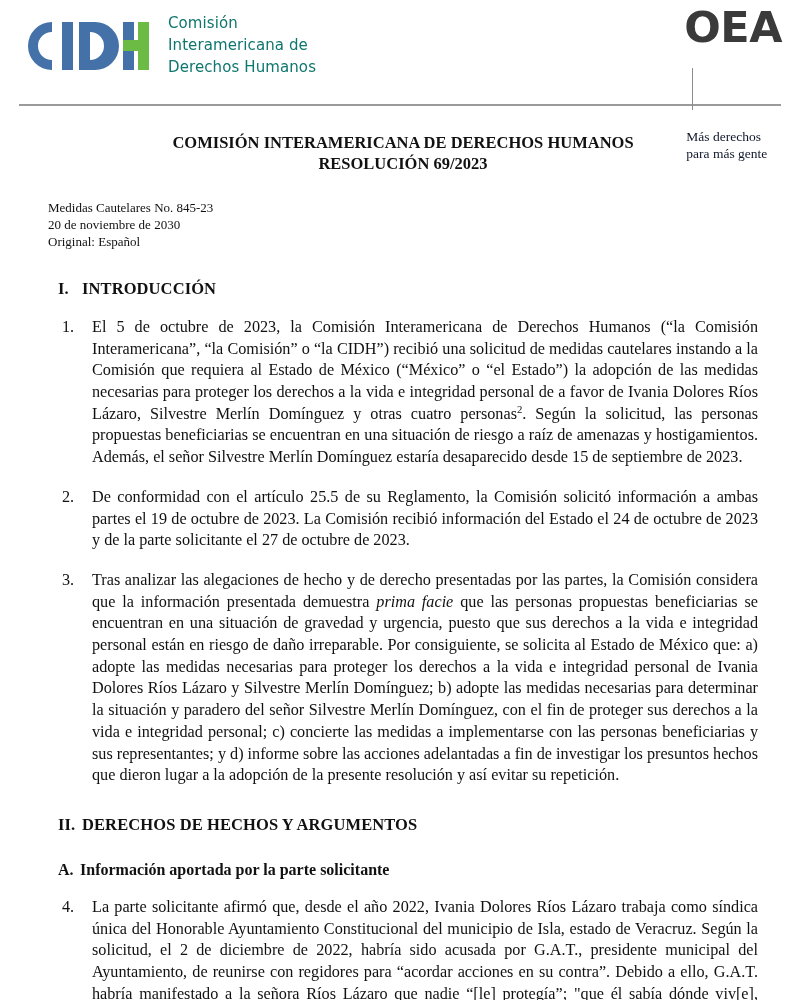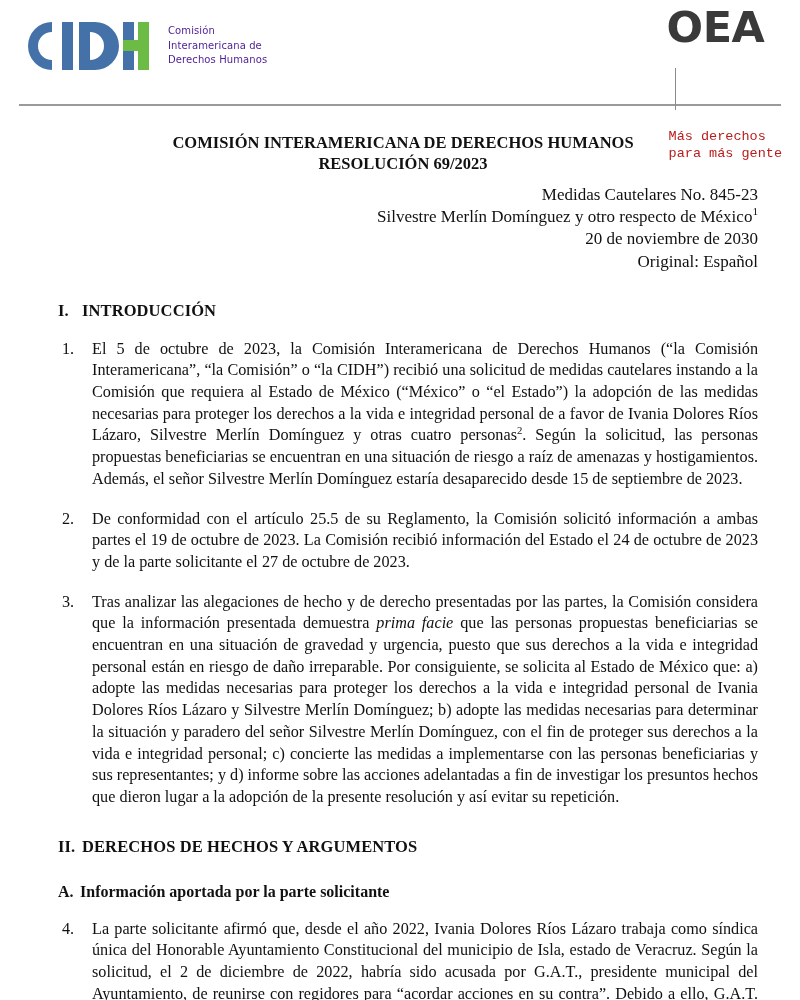--- a/index.html
+++ b/index.html
@@ -34,23 +34,23 @@
     gap: 14px;
   }
   .cidh-mark {
     display: flex;
     align-items: flex-start;
     height: 56px;
   }
   .cidh-mark svg { display: block; }
   .cidh-words {
     font-family: "DejaVu Sans", "Liberation Sans", sans-serif;
-    font-size: 10px;
+    font-size: 15px;
     line-height: 1.45;
-    color: #4c1d95;
+    color: #0f766e;
     letter-spacing: .1px;
     white-space: nowrap;
   }
 
   
   .oea-logo {
     display: flex;
     gap: 19px;
     flex-direction: column;
   }
@@ -64,24 +64,24 @@
     line-height: 1;
     margin-left: -2px;
   }
   .oea-divider {
     width: 1px;
     height: 42px;
     background: #8c8c8c;
     margin: 0 7px 0 6px;
   }
   .oea-tag {
-    font-family: Liberation Mono, monospace;
+    font-family: Liberation Serif, serif;
     font-size: 13.5px;
     line-height: 1.25;
-    color: #b91c1c;
+    color: #0f172a;
     white-space: nowrap;
   }
 
   .rule {
     width: 762px;
     height: 2px;
     background: #9a9a9a;
     margin: 12px auto 0 auto;
   }
 
@@ -92,24 +92,24 @@
   }
 
   .doc-title {
     text-align: center;
     font-weight: bold;
     font-size: 16.5px;
     line-height: 1.28;
     margin-top: 26px;
   }
   .doc-subtitle {
-    text-align: right;
-    font-size: 17px;
+    text-align: left;
+    font-size: 13px;
     line-height: 1.3;
-    margin-top: 10px;
+    margin-top: 26px;
   }
   sup {
     font-size: 0.66em;
     vertical-align: super;
     line-height: 0;
   }
 
   h2.section {
     font-weight: bold;
     font-size: 16.5px;
@@ -215,23 +215,20 @@
 
 <div class="page">
 
   <div class="doc-title">
     <div>COMISIÓN INTERAMERICANA DE DERECHOS HUMANOS</div>
     <div>RESOLUCIÓN 69/2023</div>
   </div>
 
   <div class="doc-subtitle">
     <div>Medidas Cautelares No. 845-23</div>
-    <div>
-      <span>Silvestre Merlín Domínguez y otro respecto de México</span><sup>1</sup>
-    </div>
     <div>20 de noviembre de 2030</div>
     <div>Original: Español</div>
   </div>
 
   <h2 class="section">
     <span class="num">I.</span><span>INTRODUCCIÓN</span>
   </h2>
 
   <div class="para">
     <div class="pnum">1.</div>

